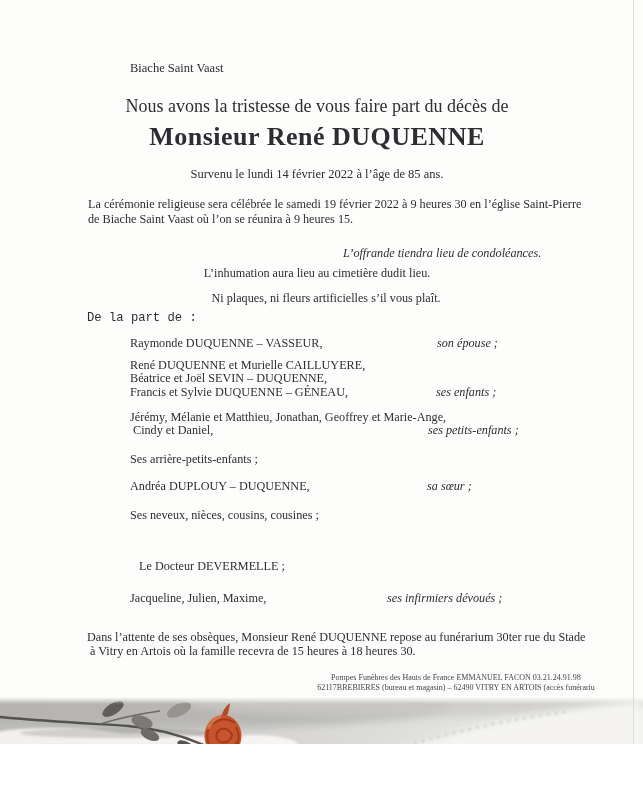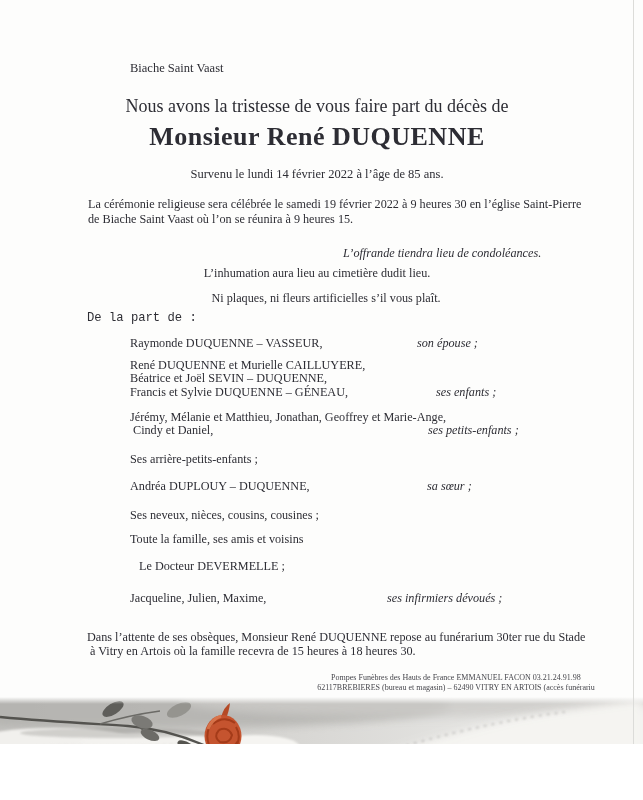--- a/index.html
+++ b/index.html
@@ -53,21 +53,21 @@
   <div class="abs offering">L’offrande tiendra lieu de condoléances.</div>
 
   <div class="abs center burial">L’inhumation aura lieu au cimetière dudit lieu.</div>
 
   <div class="abs center request">Ni plaques, ni fleurs artificielles s’il vous plaît.</div>
 
   <div class="abs from">De la part de :</div>
 
   <div class="mrow" style="top:336px">
     <span>Raymonde DUQUENNE – VASSEUR,</span>
-    <span class="rel" style="left:287px">son épouse ;</span>
+    <span class="rel" style="left:307px">son épouse ;</span>
   </div>
   <div class="mrow" style="top:358px">
     <span>René DUQUENNE et Murielle CAILLUYERE,</span>
   </div>
   <div class="mrow" style="top:371px">
     <span>Béatrice et Joël SEVIN – DUQUENNE,</span>
   </div>
   <div class="mrow" style="top:385px">
     <span>Francis et Sylvie DUQUENNE – GÉNEAU,</span>
     <span class="rel" style="left:306px">ses enfants ;</span>
@@ -81,23 +81,20 @@
   </div>
   <div class="mrow" style="top:452px">
     <span>Ses arrière-petits-enfants ;</span>
   </div>
   <div class="mrow" style="top:479px">
     <span>Andréa DUPLOUY – DUQUENNE,</span>
     <span class="rel" style="left:297px">sa sœur ;</span>
   </div>
   <div class="mrow" style="top:508px">
     <span>Ses neveux, nièces, cousins, cousines ;</span>
-  </div>
-  <div class="mrow" style="top:532px">
-    <span>Toute la famille, ses amis et voisins</span>
   </div>
   <div class="mrow" style="top:559px">
     <span style="margin-left:9px">Le Docteur DEVERMELLE ;</span>
   </div>
   <div class="mrow" style="top:591px">
     <span>Jacqueline, Julien, Maxime,</span>
     <span class="rel" style="left:257px">ses infirmiers dévoués ;</span>
   </div>
 
   <div class="abs repose" style="top:630px">Dans l’attente de ses obsèques, Monsieur René DUQUENNE repose au funérarium 30ter rue du Stade</div>

